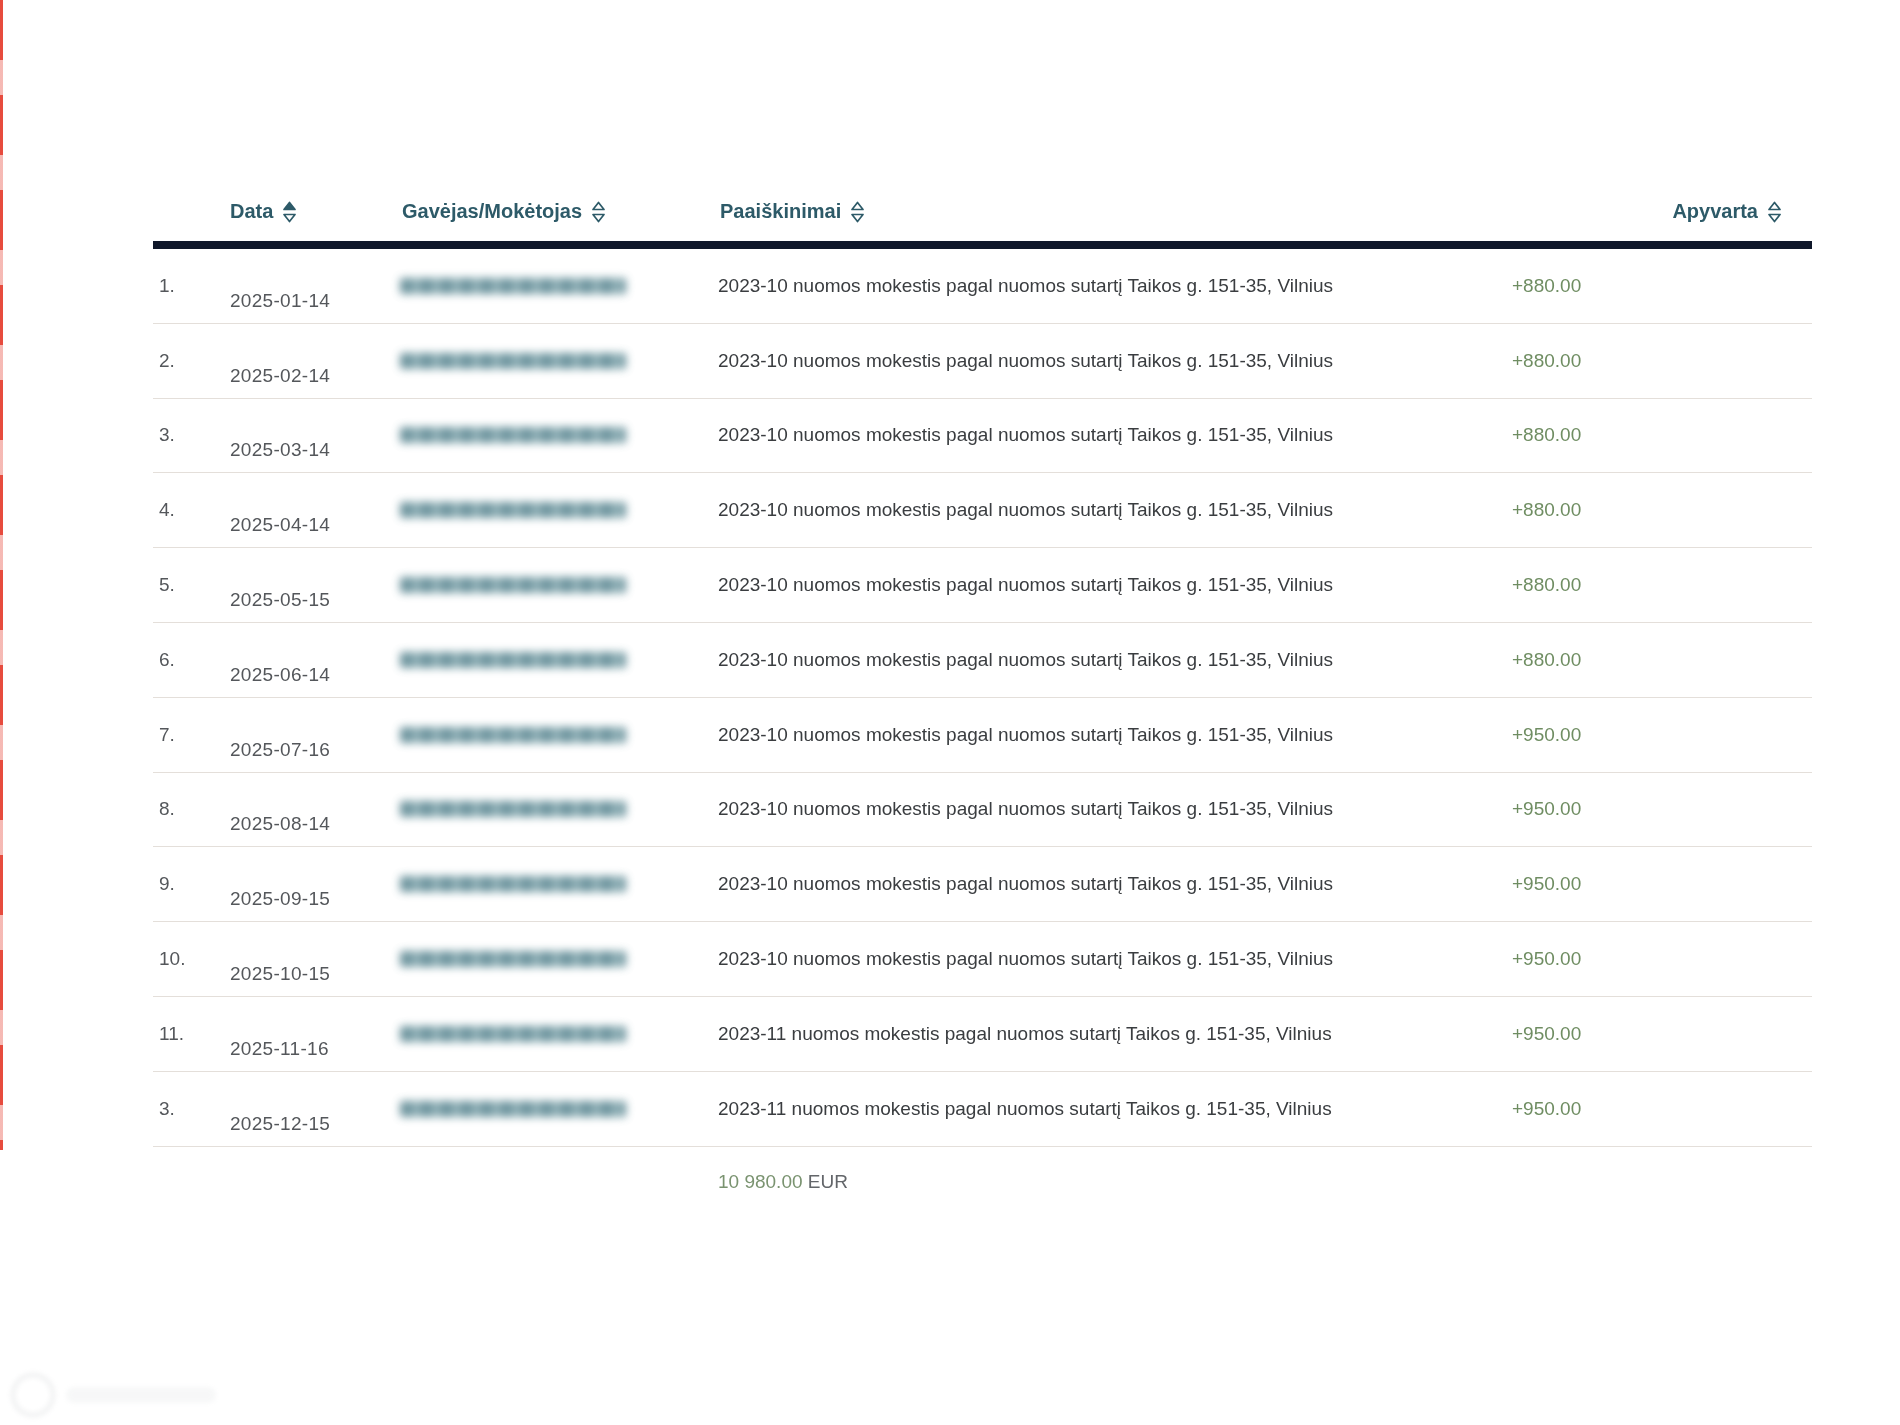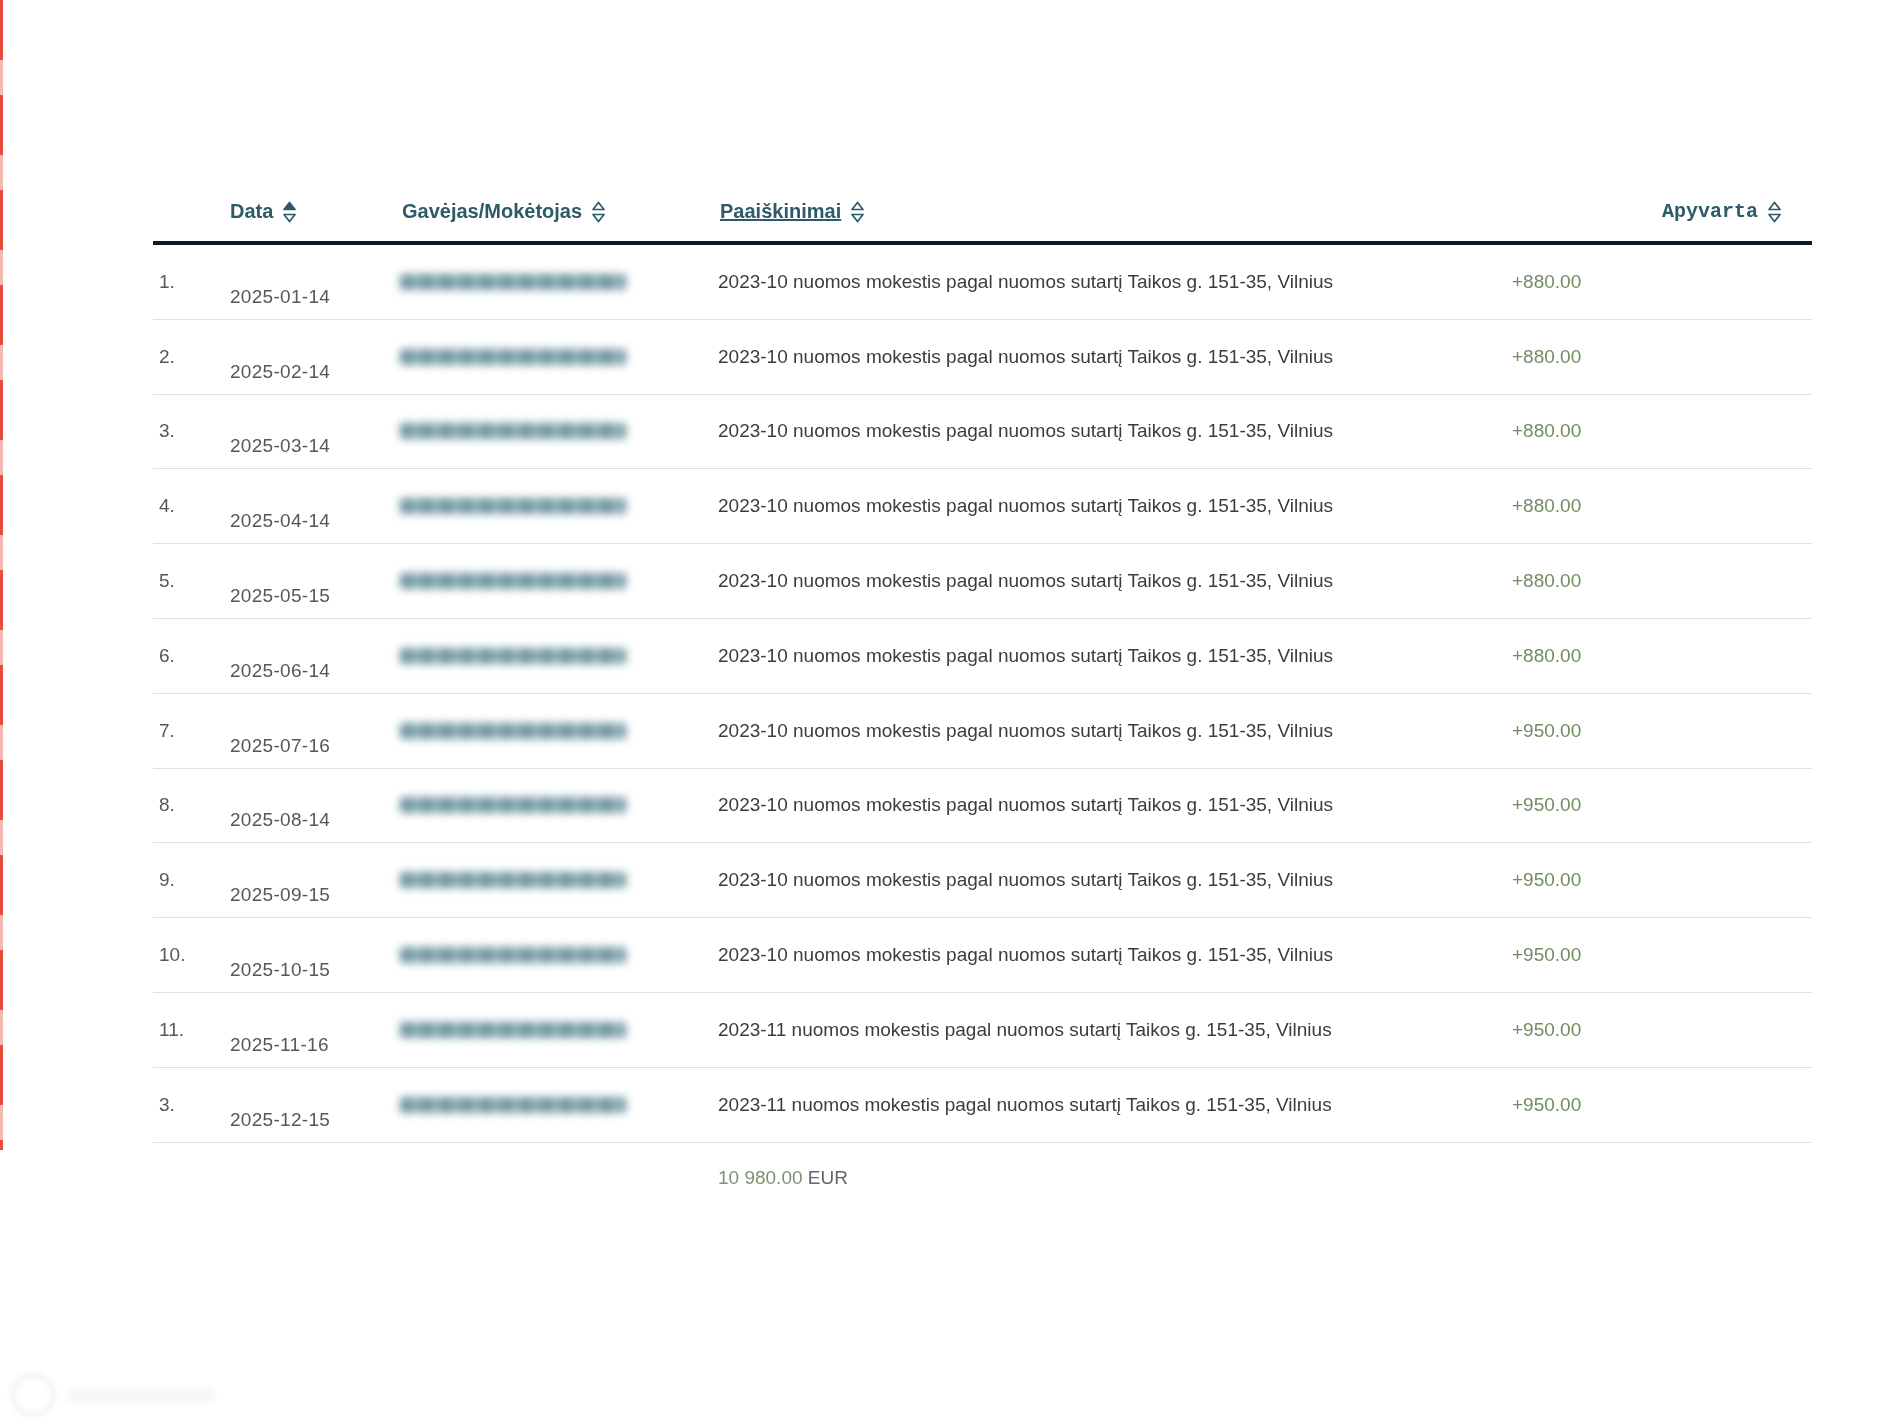--- a/index.html
+++ b/index.html
@@ -11,29 +11,29 @@
   }
   .table-wrap { position:absolute; left:153px; top:182px; width:1659px; }
 
   .grid-row {
     display:grid;
     grid-template-columns:77px 170px 318px 1fr 300px;
     align-items:center;
   }
 
   
-  .header-row { height:59px; border-bottom:4px solid #0f172a; }
+  .header-row { height:59px; border-bottom:8px solid #0f172a; }
   .hdr-cell {
     display:flex; align-items:center; gap:9px;
     color:#2d5a68; font-size:20px; font-weight:700; cursor:pointer;
     white-space:nowrap;
   }
   .hdr-payer { padding-left:2px; }
-  .hdr-desc { padding-left:2px;text-decoration:underline; }
-  .hdr-amount { justify-content:flex-end; padding-right:30px;font-family:Liberation Mono, monospace; }
+  .hdr-desc { padding-left:2px; }
+  .hdr-amount { justify-content:flex-end; padding-right:30px; }
   .sort-icon { display:inline-block; width:15px; height:22px; flex:0 0 auto; }
   .sort-icon .tri { fill:none; stroke:#2d5a68; stroke-width:1.7; stroke-linejoin:round; }
   .sort-icon.sorted-asc .tri-up { fill:#2d5a68; }
 
   
   .body-row { height:73.8px; border-bottom:1px solid #e4dfda; font-size:19px; }
   .cell-idx { padding-left:6px; color:#54575b; }
   .cell-date { color:#54575b; letter-spacing:.3px; white-space:nowrap;margin-top:30px; }
   .cell-payer { display:flex; align-items:center; }
   .payer-blur {

